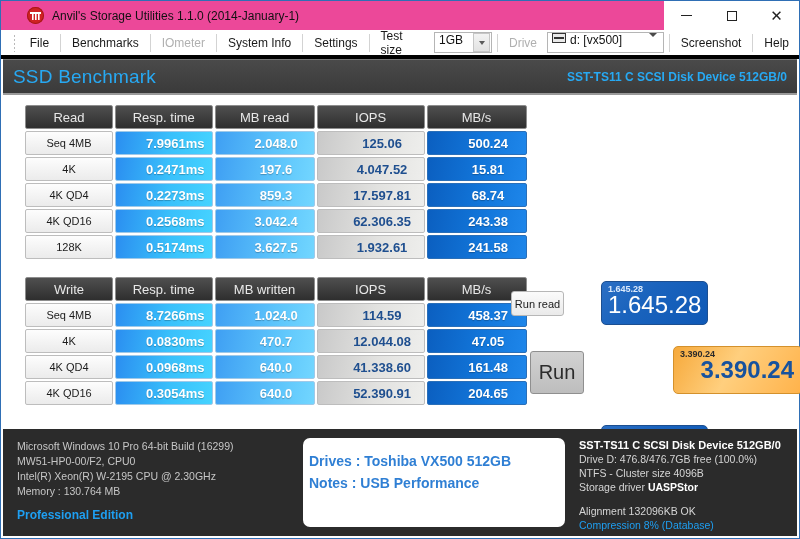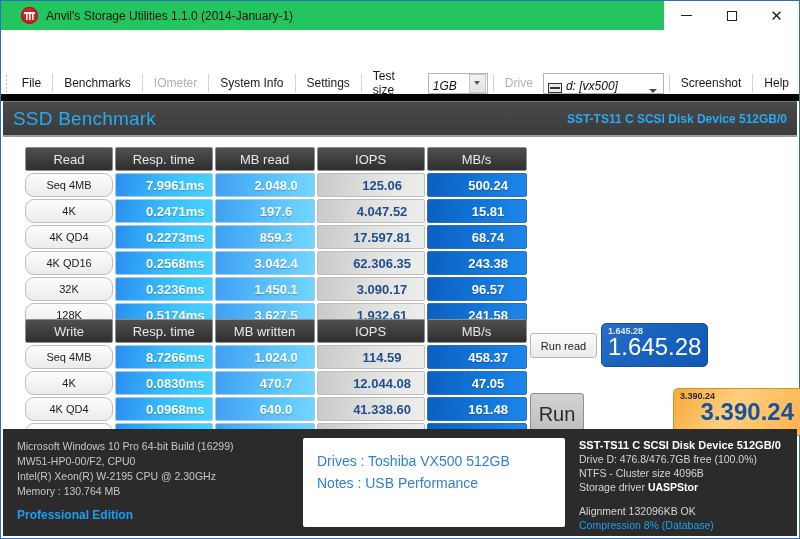--- a/index.html
+++ b/index.html
@@ -16,23 +16,23 @@
     width: 800px; height: 539px;
     border: 1px solid #2f6fb5;
     background: #ffffff;
   }
 
   
   .titlebar {
     height: 29px;
     display: flex;
     align-items: center;
-    background: #22c55e;
+    background: #ec4899;
     border-bottom: none;
-    padding-left: 20px;
+    padding-left: 26px;
   }
   .app-icon {
     width: 17px; height: 17px;
     border-radius: 50%;
     background: #cf2222;
     position: relative;
     flex: 0 0 auto;
     margin-right: 8px;
     box-shadow: inset 0 0 0 1px #a81818;
   }
@@ -72,24 +72,23 @@
   .win-btn .gl-min { display:block; width:11px; height:1px; background:#222; }
   .win-btn .gl-max { display:block; width:10px; height:10px; border:1px solid #222; }
   .win-btn .gl-close { font-size: 15px; line-height: 1; font-family: "Liberation Sans", sans-serif; }
 
   
   .menubar {
     height: 29px;
     display: flex;
     align-items: center;
     background: #ffffff;
-    border-bottom: 7px solid #000000;
-    padding-left: 4px;
+    border-bottom: 4px solid #000000;
+    padding-left: 12px;
     font-size: 12px;
-    margin-top: 42px;
   }
   .grip {
     width: 4px; height: 18px; margin-right: 3px;
     background-image: radial-gradient(circle, #b9b9b9 0.8px, transparent 1px);
     background-size: 3px 4px;
   }
   .menu-item {
     padding: 4px 10px;
     color: #1a1a1a;
     white-space: nowrap;
@@ -101,26 +100,25 @@
     margin: 0 1px;
   }
   .menu-label { padding: 4px 6px 4px 10px; color:#1a1a1a; }
   .menu-label.disabled { color:#b0b0b0; }
 
   .combo {
     height: 21px;
     border: 1px solid #b5b5b5;
     background: #fff;
     display: flex;
-    align-items: flex-end;
+    align-items: flex-start;
     font-size: 12px;
     color: #111;
     margin: 0 4px;
     position: relative;
-    font-style: italic;
   }
   .combo.testsize { width: 62px; padding-left: 4px; }
   .combo.drive { width: 125px; padding-left: 4px; }
   .combo .val { flex: 1 1 auto; white-space: nowrap; overflow: hidden; }
   .combo .dd-btn {
     width: 17px; height: 19px;
     background: linear-gradient(#f3f3f3,#e2e2e2);
     border: 1px solid #c6c6c6;
     display: flex; align-items: center; justify-content: center;
     margin-right: 1px;
@@ -209,21 +207,21 @@
   }
   .col-label { width: 88px; }
   .col-resp  { width: 84px; }
   .col-mb    { width: 100px; }
   .col-iops  { width: 108px; }
   .col-mbs   { width: 100px; }
 
   td.rowlabel {
     background: linear-gradient(#fdfdfd, #ebebeb);
     border: 1px solid #bdbdbd;
-    border-radius: 9px;
+    border-radius: 2px;
     color: #1c1c1c;
     font-size: 11px;
     text-align: center;
     padding: 0 2px;
   }
   td.cell {
     color: #ffffff;
     font-weight: bold;
     border: 1px solid #9fc9e8;
     border-radius: 2px;
@@ -243,21 +241,21 @@
   
   .run-btn {
     position: absolute;
     background: linear-gradient(#fbfbfb, #eaeaea);
     border: 1px solid #b7b7b7;
     border-radius: 3px;
     color: #1a1a1a;
     font-size: 11px;
     display: flex; align-items: center; justify-content: center;
   }
-  #run-read-btn  { left: 529px; top: 196px; width: 67px; height: 25px; }
+  #run-read-btn  { left: 510px; top: 196px; width: 53px; height: 25px; }
   #run-write-btn { left: 529px; top: 339px; width: 53px; height: 25px; }
   #run-btn {
     left: 529px; top: 256px; width: 54px; height: 43px;
     background: linear-gradient(#d2d2d2, #bdbdbd);
     border: 1px solid #8f8f8f;
     font-size: 20px;
     color: #2b2b2b;
   }
 
   .score-box {
@@ -316,25 +314,26 @@
   .sysinfo .edition {
     color: #1e9ff2;
     font-weight: bold;
     font-size: 12px;
     margin-top: 9px;
   }
   .notes-box {
     width: 262px;
     margin: 9px 0 9px 0;
     background: #ffffff;
-    border-radius: 2px;
-    padding: 12px 14px;
+    border-radius: 7px;
+    padding: 12px 6px;
     color: #2f7fd4;
     font-size: 14px;
     line-height: 22px;
+    font-weight: bold;
   }
   .driveinfo {
     flex: 1 1 auto;
     padding: 9px 0 0 14px;
     color: #c6c6c6;
     font-size: 10.5px;
     line-height: 14px;
   }
   .driveinfo .hdr { color: #ffffff; font-weight: bold; font-size: 11px; }
   .driveinfo .drv { color: #d5d5d5; }
@@ -435,27 +434,20 @@
           <td class="cell c-mbs">68.74</td>
         </tr>
         <tr>
           <td class="rowlabel">4K QD16</td>
           <td class="cell c-resp">0.2568ms</td>
           <td class="cell c-mb">3.042.4</td>
           <td class="cell c-iops">62.306.35</td>
           <td class="cell c-mbs">243.38</td>
         </tr>
         <tr>
-          <td class="rowlabel">32K</td>
-          <td class="cell c-resp">0.3236ms</td>
-          <td class="cell c-mb">1.450.1</td>
-          <td class="cell c-iops">3.090.17</td>
-          <td class="cell c-mbs">96.57</td>
-        </tr>
-        <tr>
           <td class="rowlabel">128K</td>
           <td class="cell c-resp">0.5174ms</td>
           <td class="cell c-mb">3.627.5</td>
           <td class="cell c-iops">1.932.61</td>
           <td class="cell c-mbs">241.58</td>
         </tr>
       </tbody>
     </table>
 
     <table class="bench-table" id="write-table">

